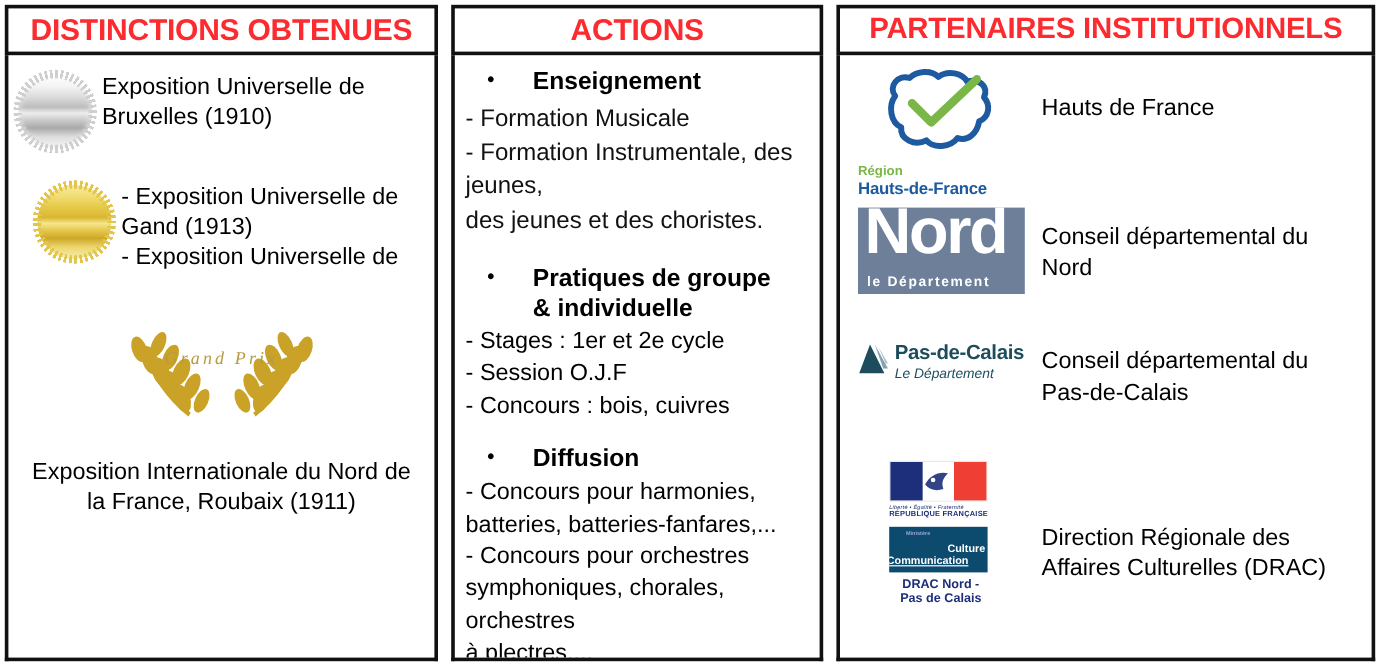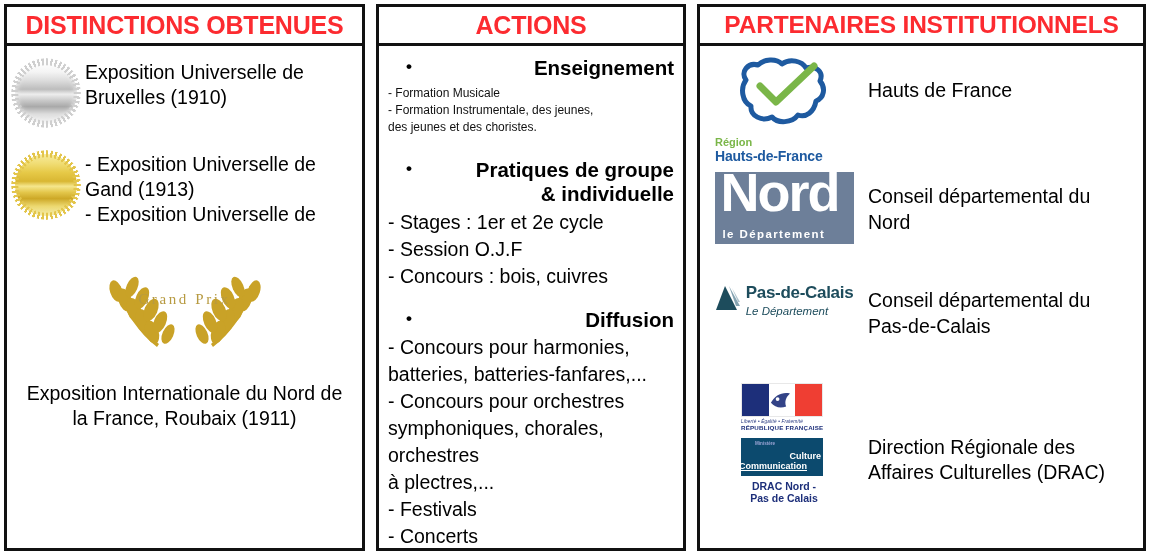--- a/index.html
+++ b/index.html
@@ -60,21 +60,21 @@
     overflow: hidden;
     position: relative;
   }
 
   
   .award-row {
     display: flex;
     align-items: flex-start;
   }
   .award-row.first { margin-top: 14px; }
-  .award-row.second { margin-top: 28px; }
+  .award-row.second { margin-top: 28px; padding-left: 16px; }
   .medal-slot {
     width: 78px;
     flex: 0 0 78px;
     display: flex;
     justify-content: center;
     padding-top: 2px;
   }
   .medal {
     width: 62px;
     height: 62px;
@@ -129,20 +129,21 @@
   }
   .wreath .gp-text {
     position: absolute;
     left: 0; right: 0;
     top: 24px;
     text-align: center;
     font-family: "Liberation Serif", serif;
     font-size: 15px;
     letter-spacing: 2.6px;
     color: #b79a41;
+    font-style: italic;
   }
   .grand-caption {
     margin-top: 28px;
     text-align: center;
     font-size: 19.5px;
     line-height: 1.28;
     color: #000000;
     padding: 0 8px;
   }
 
@@ -157,25 +158,25 @@
     line-height: 1.2;
   }
   .bullet-head .dot {
     width: 26px;
     flex: 0 0 26px;
     text-align: center;
     font-size: 17px;
     line-height: 1.25;
     padding-left: 8px;
   }
-  .bullet-head .htxt { flex: 1; padding-left: 22px; text-align: right; }
+  .bullet-head .htxt { flex: 1; padding-left: 22px; }
   .bullet-head .htxt .l2 { display: block; }
 
   .small-list {
-    font-size: 12px;
+    font-size: 20px;
     line-height: 1.42;
     color: #111;
     margin-top: 4px;
   }
   .big-list {
     font-size: 19.5px;
     line-height: 1.38;
     color: #000;
     margin-top: 2px;
   }

